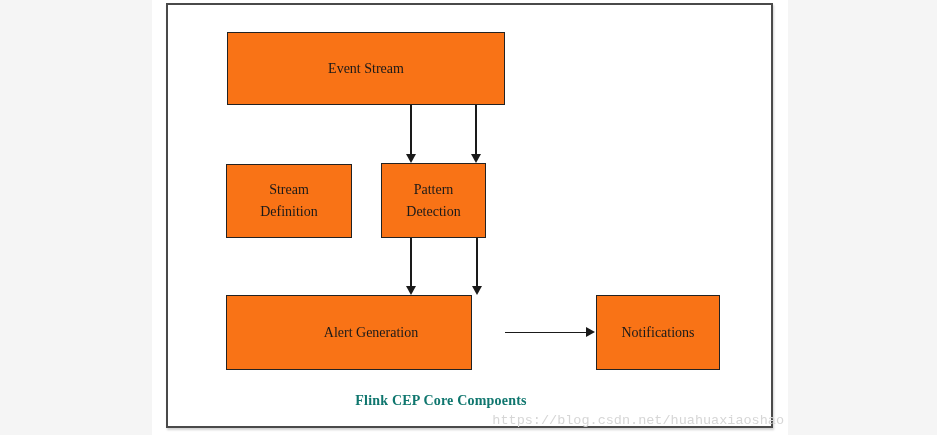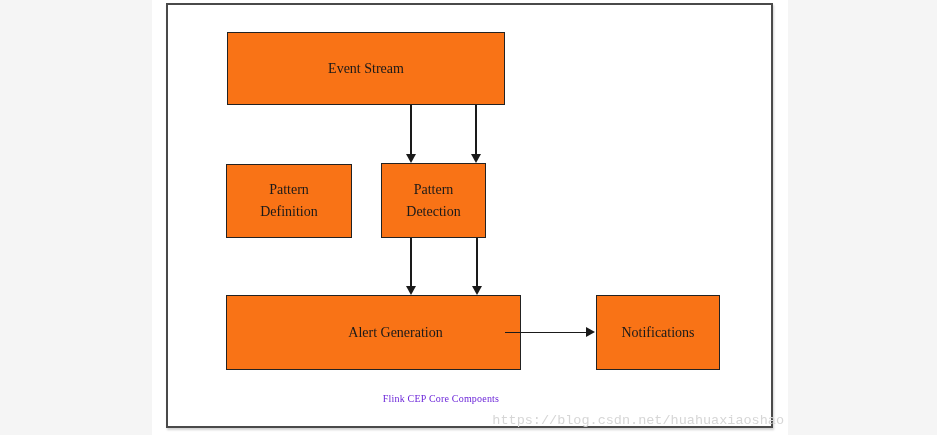--- a/index.html
+++ b/index.html
@@ -29,21 +29,21 @@
     background: #f97316;
     border: 1.5px solid #222222;
     display: flex; align-items: center; justify-content: center;
     text-align: center;
     font-size: 14px; color: #1a1a1a;
     line-height: 1.55;
   }
   .node-event-stream      { left: 227px; top: 32px;  width: 278px; height: 73px; }
   .node-pattern-definition{ left: 226px; top: 164px; width: 126px; height: 74px; }
   .node-pattern-detection { left: 381px; top: 163px; width: 105px; height: 75px; }
-  .node-alert-generation  { left: 226px; top: 295px; width: 295px; height: 75px; padding-left: 44px; }
+  .node-alert-generation  { left: 226px; top: 295px; width: 246px; height: 75px; padding-left: 44px; }
   .node-notifications     { left: 596px; top: 295px; width: 124px; height: 75px; }
   .node .lbl-narrow { display: inline-block; width: 92px; }
 
   .arrow-v {
     position: absolute; width: 1.5px; background: #1a1a1a;
   }
   .arrow-v::after {
     content: ""; position: absolute; bottom: -9px; left: -4.2px;
     width: 0; height: 0;
     border-left: 5px solid transparent;
@@ -63,21 +63,21 @@
     content: ""; position: absolute; right: -9px; top: -4.2px;
     width: 0; height: 0;
     border-top: 5px solid transparent;
     border-bottom: 5px solid transparent;
     border-left: 9px solid #1a1a1a;
   }
 
   .caption {
     position: absolute; left: 166px; top: 393px; width: 550px;
     text-align: center;
-    font-size: 10px; font-weight: 400; color: #6d28d9;
+    font-size: 14px; font-weight: 700; color: #0f766e;
     letter-spacing: 0.2px;
   }
   .watermark {
     position: absolute; left: 450px; top: 413px; width: 334px;
     text-align: right;
     font-family: Liberation Mono, monospace;
     font-size: 13.5px; color: #d6d6d6;
     z-index: 5; white-space: nowrap;
   }
 </style>
@@ -88,21 +88,21 @@
 
   <div class="doc-panel"></div>
 
   <div class="frame"></div>
 
   <div class="node node-event-stream">
     <span>Event Stream</span>
   </div>
 
   <div class="node node-pattern-definition">
-    <span class="lbl-narrow">Pattern Definition</span>
+    <span class="lbl-narrow">Stream Definition</span>
   </div>
 
   <div class="node node-pattern-detection">
     <span class="lbl-narrow">Pattern Detection</span>
   </div>
 
   <div class="node node-alert-generation">
     <span>Alert Generation</span>
   </div>
 

